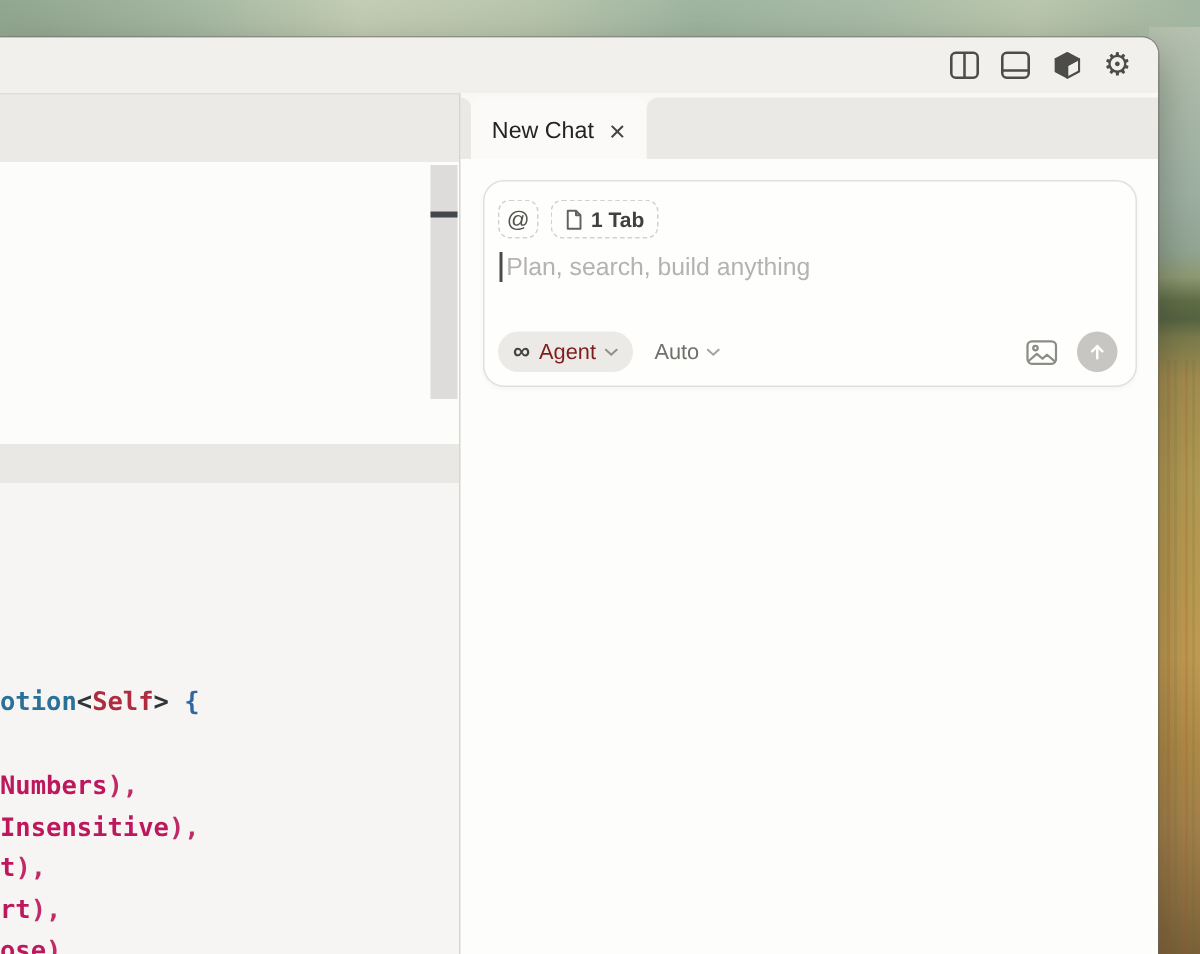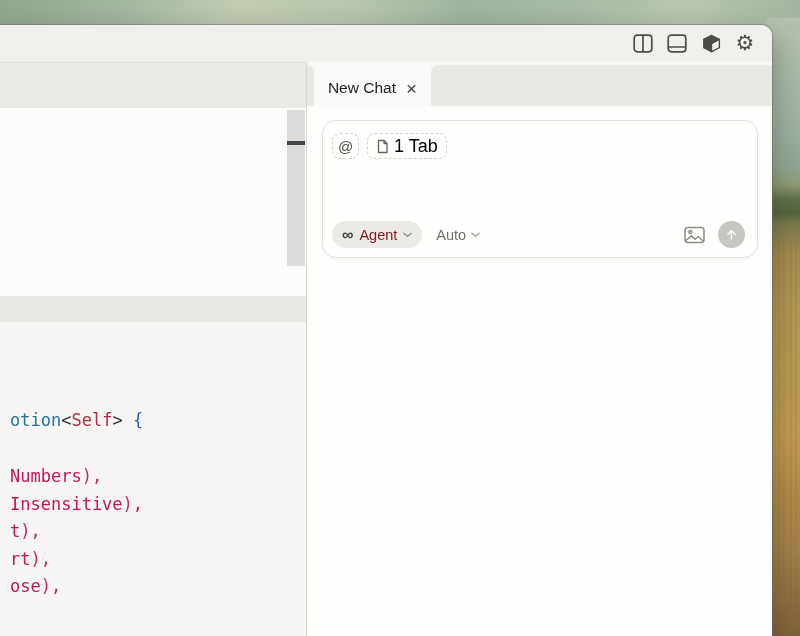--- a/index.html
+++ b/index.html
@@ -44,23 +44,23 @@
   .v-sep{position:absolute;left:306px;top:0;bottom:0;width:1px;background:#d8d6d2;z-index:5;}
   
   .left-col{position:absolute;left:0;top:0;width:306px;bottom:0;}
   .left-tabstrip{position:absolute;left:0;top:0;width:100%;height:46px;background:#eceae7;border-top:1px solid #e0deda;box-sizing:border-box;}
   .upper-panel{position:absolute;left:0;top:46px;width:100%;height:188px;background:#fcfcfb;}
   .scroll-track{position:absolute;right:1px;top:2px;width:18px;height:156px;background:#dddcda;}
   .scroll-marker{position:absolute;left:0;top:31px;width:100%;height:4px;background:#43464b;}
   .gray-band{position:absolute;left:0;top:234px;width:100%;height:26px;background:#e9e8e5;}
   .code-area{position:absolute;left:0;top:260px;width:100%;bottom:0;background:#f6f5f3;}
   .code-line{
-    position:absolute;left:10px;white-space:pre;
+    position:absolute;left:0;white-space:pre;
     font-family:"DejaVu Sans Mono","Liberation Mono",monospace;
-    font-size:17px;font-weight:400;line-height:22px;color:#32353a;
+    font-size:17px;font-weight:700;line-height:22px;color:#32353a;margin-top:48px;
   }
   .c-type{color:#2b7099;} .c-punct{color:#30353a;} .c-kw{color:#ad2c3f;}
   .c-brace{color:#2f66a3;} .c-ident{color:#be185d;} .c-magenta{color:#c02b67;}
   
   .chat-panel{position:absolute;left:307px;top:0;right:0;bottom:0;background:#fdfdfc;}
   .chat-header{position:absolute;left:0;top:0;width:100%;height:44px;background:#f9f8f6;}
   .hdr-gray-left{position:absolute;left:0;top:3px;width:7px;height:41px;background:#ebe9e6;border-top-right-radius:7px;}
   .hdr-gray-right{position:absolute;left:124px;top:3px;right:0;height:41px;background:#ebe9e6;border-top-left-radius:8px;}
   .chat-tab{
     position:absolute;left:7px;top:4px;width:117px;height:44px;background:#fbfaf8;
@@ -76,21 +76,21 @@
     background:#fefefd;border:1px solid #e2e0dc;border-radius:14px;
     box-shadow:0 1px 3px rgba(0,0,0,.04);
   }
   .chips{position:absolute;left:9px;top:12px;display:flex;gap:8px;align-items:center;}
   .chip{
     height:26px;box-sizing:border-box;border:1px dashed #d3d1cd;border-radius:8px;
     background:transparent;display:flex;align-items:center;justify-content:center;
     color:#52514c;cursor:pointer;padding:0 8px;gap:5px;font-family:"Liberation Sans",sans-serif;
   }
   .chip.at{width:27px;padding:0;font-size:15px;}
-  .chip .chip-label{font-size:18px;color:#000000;}
+  .chip .chip-label{font-size:14px;color:#404040;font-weight:bold;}
   .input-line{position:absolute;left:10px;top:47px;display:flex;align-items:center;cursor:text;}
   .caret{display:inline-block;width:1.5px;height:20px;background:#4a4a48;margin-right:3px;}
   .placeholder{font-size:16.5px;color:#b5b3b0;}
   .composer-bottom{position:absolute;left:9px;right:12px;bottom:9px;height:27px;display:flex;align-items:center;}
   .agent-pill{
     height:27px;border:none;border-radius:14px;background:#eceae7;cursor:pointer;
     display:flex;align-items:center;gap:6px;padding:0 10px;margin-right:14px;
     font-family:"Liberation Sans",sans-serif;
   }
   .inf-glyph{font-size:16px;font-weight:700;color:#45443f;line-height:1;}
@@ -182,20 +182,24 @@
             </button>
             <button class="chip">
               <svg width="13" height="15" viewBox="0 0 13 15" fill="none" stroke="#62615c" stroke-width="1.3" stroke-linejoin="round">
                 <path d="M2.5 1.5 h5.5 l3 3 v9 h-8.5 z"></path>
                 <path d="M8 1.5 v3 h3"></path>
               </svg>
               <span class="chip-label">1 Tab</span>
             </button>
           </div>
 
+          <div class="input-line">
+            <span class="caret"></span>
+            <span class="placeholder">Plan, search, build anything</span>
+          </div>
 
           <div class="composer-bottom">
             <button class="agent-pill">
               <span class="inf-glyph">∞</span>
               <span class="agent-label">Agent</span>
               <svg width="9" height="6" viewBox="0 0 10 6" fill="none" stroke="#8f8e89" stroke-width="1.5" stroke-linecap="round">
                   <polyline points="1,1 5,4.6 9,1"></polyline>
                 </svg>
             </button>
             <button class="model-btn">

